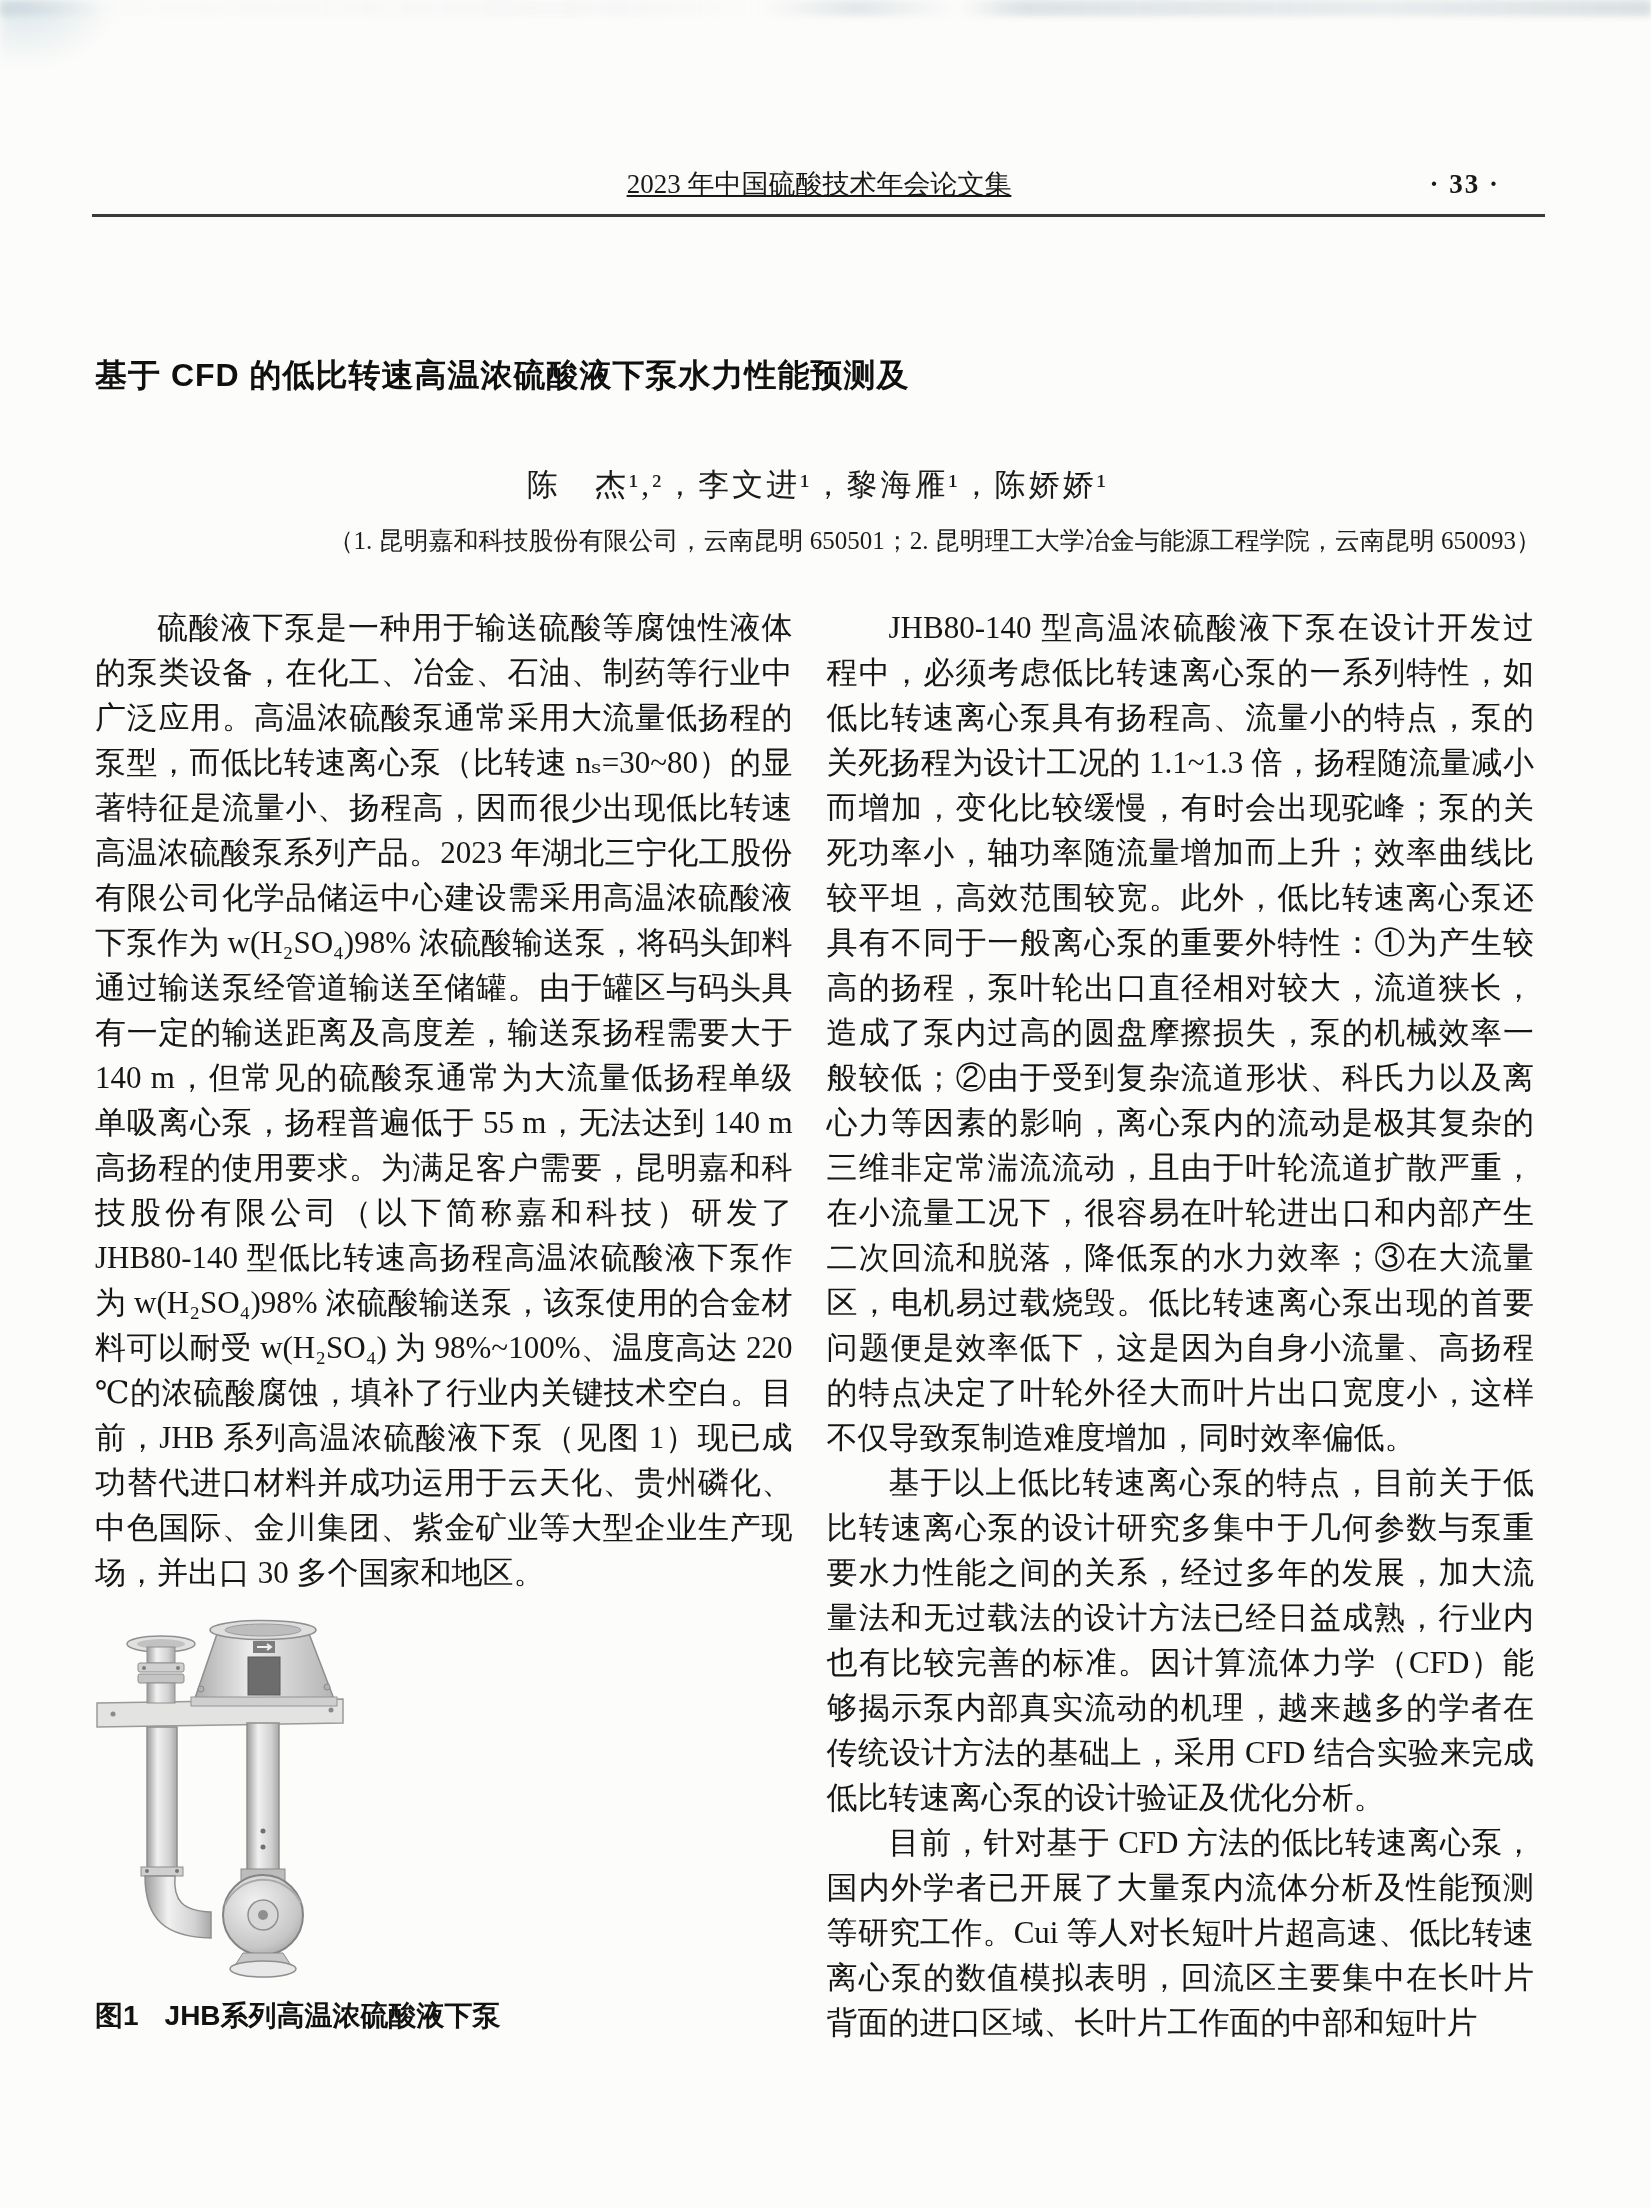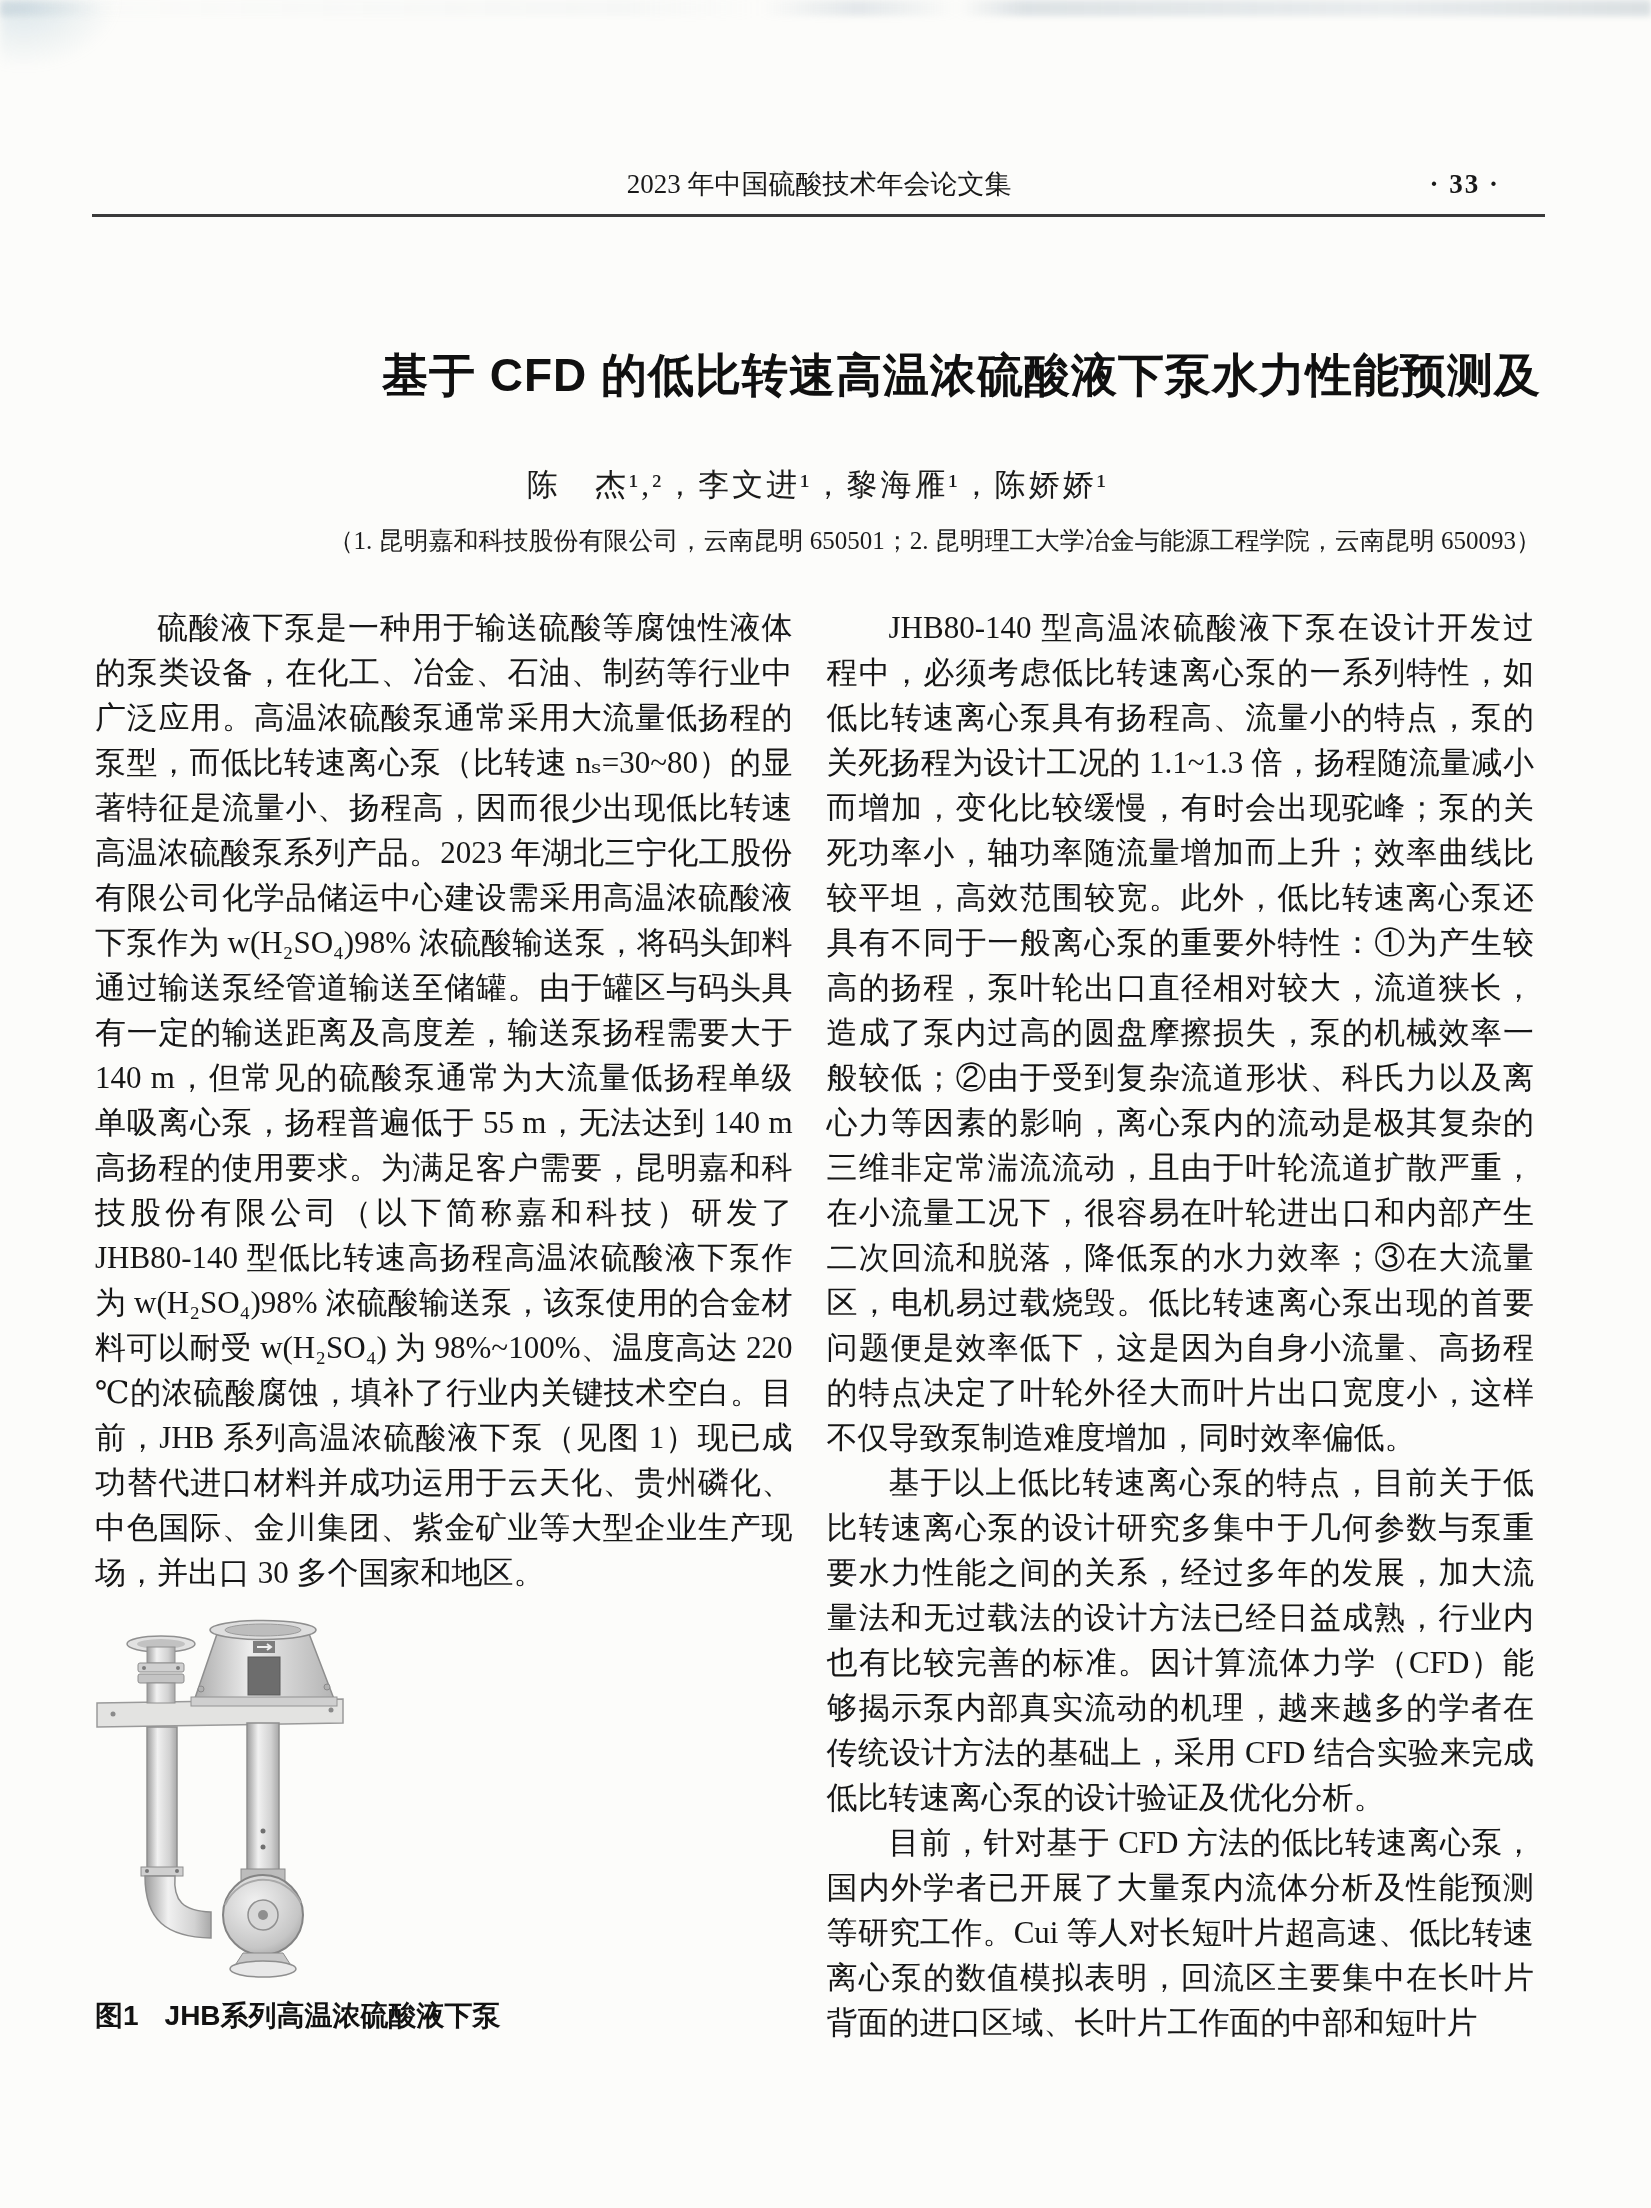--- a/index.html
+++ b/index.html
@@ -31,37 +31,38 @@
     filter:blur(4px);
   }
 
   .running-head{
     position:relative;
     margin:168px 108px 0 95px;
     height:34px;
     font-size:27px;line-height:32px;
     text-align:center;
     color:#191919;
+    text-decoration:underline;
   }
   .running-head .pageno{
     position:absolute;right:43px;top:0;
     font-weight:bold;letter-spacing:2px;
   }
   .head-rule{
     margin:12px 106px 0 92px;
     border:0;border-top:3px solid #3a3a3a;
     height:0;
   }
 
   .paper-title{
     margin:124px 110px 0 95px;
-    text-align:right;
+    text-align:left;
     font-family:"Liberation Sans","DejaVu Sans",sans-serif;
     font-weight:bold;
-    font-size:46px;line-height:68px;
+    font-size:32px;line-height:68px;
     color:#101010;
     letter-spacing:1px;
   }
   .authors{
     margin:54px 110px 0 95px;
     text-align:center;
     font-size:31px;line-height:44px;
     letter-spacing:3px;
     color:#1a1a1a;
   }

